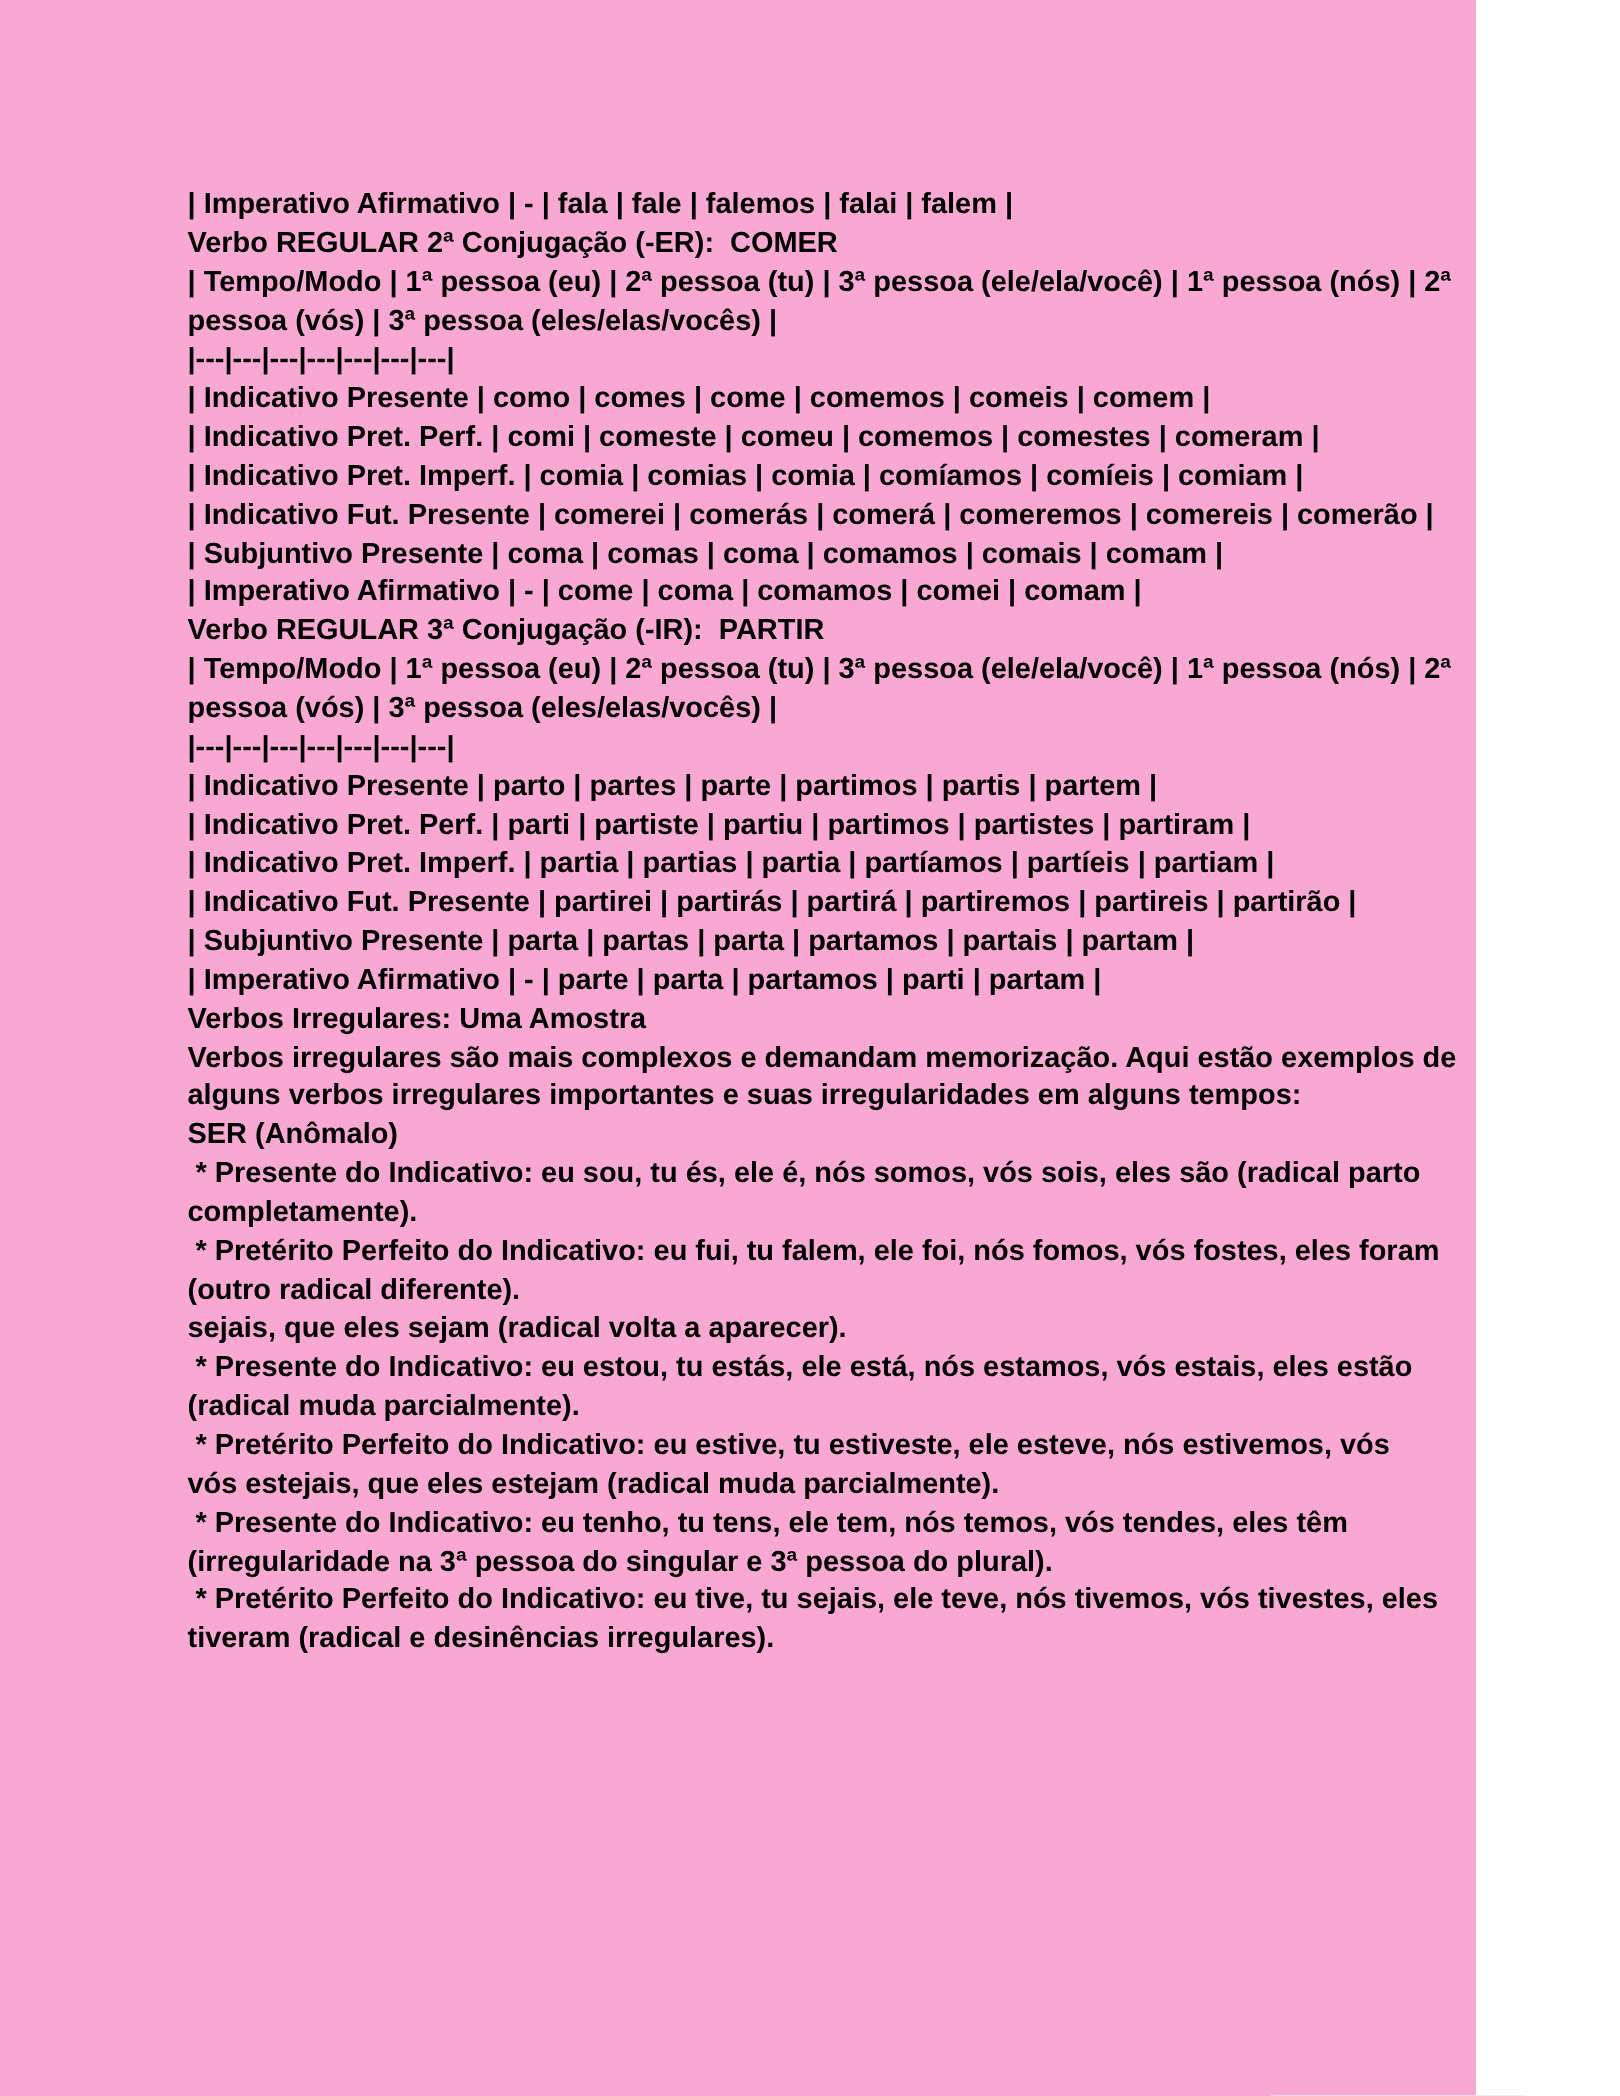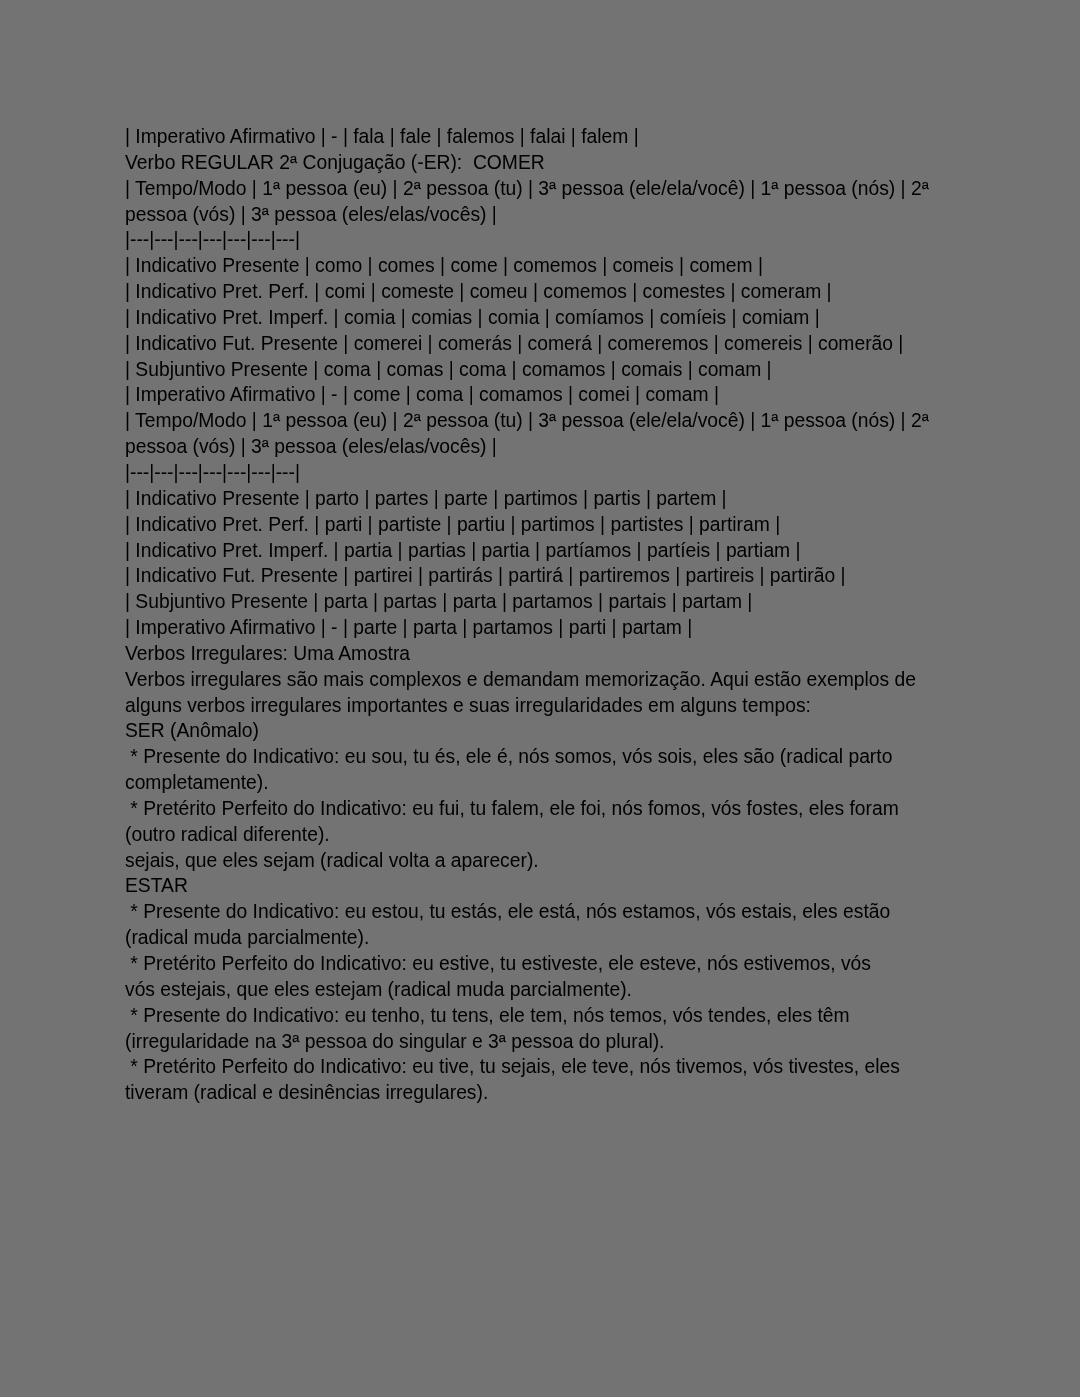--- a/index.html
+++ b/index.html
@@ -2,24 +2,25 @@
 <html><head>
 <meta charset="utf-8">
 <style>
   html, body {
     margin: 0;
     padding: 0;
     background: #ffffff;
   }
   .page {
     position: relative;
-    width: 1080px;
+    width: 984px;
     height: 1397px;
-    background: #737373;
+    background: #f9a8d4;
     overflow: hidden;
+    font-weight: bold;
   }
   .text-block {
     position: absolute;
     left: 125px;
     top: 124px;
     width: 930px;
     font-family: "Liberation Sans", "DejaVu Sans", sans-serif;
     font-size: 19.3px;
     line-height: 25.85px;
     color: #000000;
@@ -39,39 +40,39 @@
     <div class="ln">Verbo REGULAR 2ª Conjugação (-ER):  COMER</div>
     <div class="ln">| Tempo/Modo | 1ª pessoa (eu) | 2ª pessoa (tu) | 3ª pessoa (ele/ela/você) | 1ª pessoa (nós) | 2ª</div>
     <div class="ln">pessoa (vós) | 3ª pessoa (eles/elas/vocês) |</div>
     <div class="ln">|---|---|---|---|---|---|---|</div>
     <div class="ln">| Indicativo Presente | como | comes | come | comemos | comeis | comem |</div>
     <div class="ln">| Indicativo Pret. Perf. | comi | comeste | comeu | comemos | comestes | comeram |</div>
     <div class="ln">| Indicativo Pret. Imperf. | comia | comias | comia | comíamos | comíeis | comiam |</div>
     <div class="ln">| Indicativo Fut. Presente | comerei | comerás | comerá | comeremos | comereis | comerão |</div>
     <div class="ln">| Subjuntivo Presente | coma | comas | coma | comamos | comais | comam |</div>
     <div class="ln">| Imperativo Afirmativo | - | come | coma | comamos | comei | comam |</div>
+    <div class="ln">Verbo REGULAR 3ª Conjugação (-IR):  PARTIR</div>
     <div class="ln">| Tempo/Modo | 1ª pessoa (eu) | 2ª pessoa (tu) | 3ª pessoa (ele/ela/você) | 1ª pessoa (nós) | 2ª</div>
     <div class="ln">pessoa (vós) | 3ª pessoa (eles/elas/vocês) |</div>
     <div class="ln">|---|---|---|---|---|---|---|</div>
     <div class="ln">| Indicativo Presente | parto | partes | parte | partimos | partis | partem |</div>
     <div class="ln">| Indicativo Pret. Perf. | parti | partiste | partiu | partimos | partistes | partiram |</div>
     <div class="ln">| Indicativo Pret. Imperf. | partia | partias | partia | partíamos | partíeis | partiam |</div>
     <div class="ln">| Indicativo Fut. Presente | partirei | partirás | partirá | partiremos | partireis | partirão |</div>
     <div class="ln">| Subjuntivo Presente | parta | partas | parta | partamos | partais | partam |</div>
     <div class="ln">| Imperativo Afirmativo | - | parte | parta | partamos | parti | partam |</div>
     <div class="ln">Verbos Irregulares: Uma Amostra</div>
     <div class="ln">Verbos irregulares são mais complexos e demandam memorização. Aqui estão exemplos de</div>
     <div class="ln">alguns verbos irregulares importantes e suas irregularidades em alguns tempos:</div>
     <div class="ln">SER (Anômalo)</div>
     <div class="ln"> * Presente do Indicativo: eu sou, tu és, ele é, nós somos, vós sois, eles são (radical parto</div>
     <div class="ln">completamente).</div>
     <div class="ln"> * Pretérito Perfeito do Indicativo: eu fui, tu falem, ele foi, nós fomos, vós fostes, eles foram</div>
     <div class="ln">(outro radical diferente).</div>
     <div class="ln">sejais, que eles sejam (radical volta a aparecer).</div>
-    <div class="ln">ESTAR</div>
     <div class="ln"> * Presente do Indicativo: eu estou, tu estás, ele está, nós estamos, vós estais, eles estão</div>
     <div class="ln">(radical muda parcialmente).</div>
     <div class="ln"> * Pretérito Perfeito do Indicativo: eu estive, tu estiveste, ele esteve, nós estivemos, vós</div>
     <div class="ln">vós estejais, que eles estejam (radical muda parcialmente).</div>
     <div class="ln"> * Presente do Indicativo: eu tenho, tu tens, ele tem, nós temos, vós tendes, eles têm</div>
     <div class="ln">(irregularidade na 3ª pessoa do singular e 3ª pessoa do plural).</div>
     <div class="ln"> * Pretérito Perfeito do Indicativo: eu tive, tu sejais, ele teve, nós tivemos, vós tivestes, eles</div>
     <div class="ln">tiveram (radical e desinências irregulares).</div>
   </div>
 </div>

